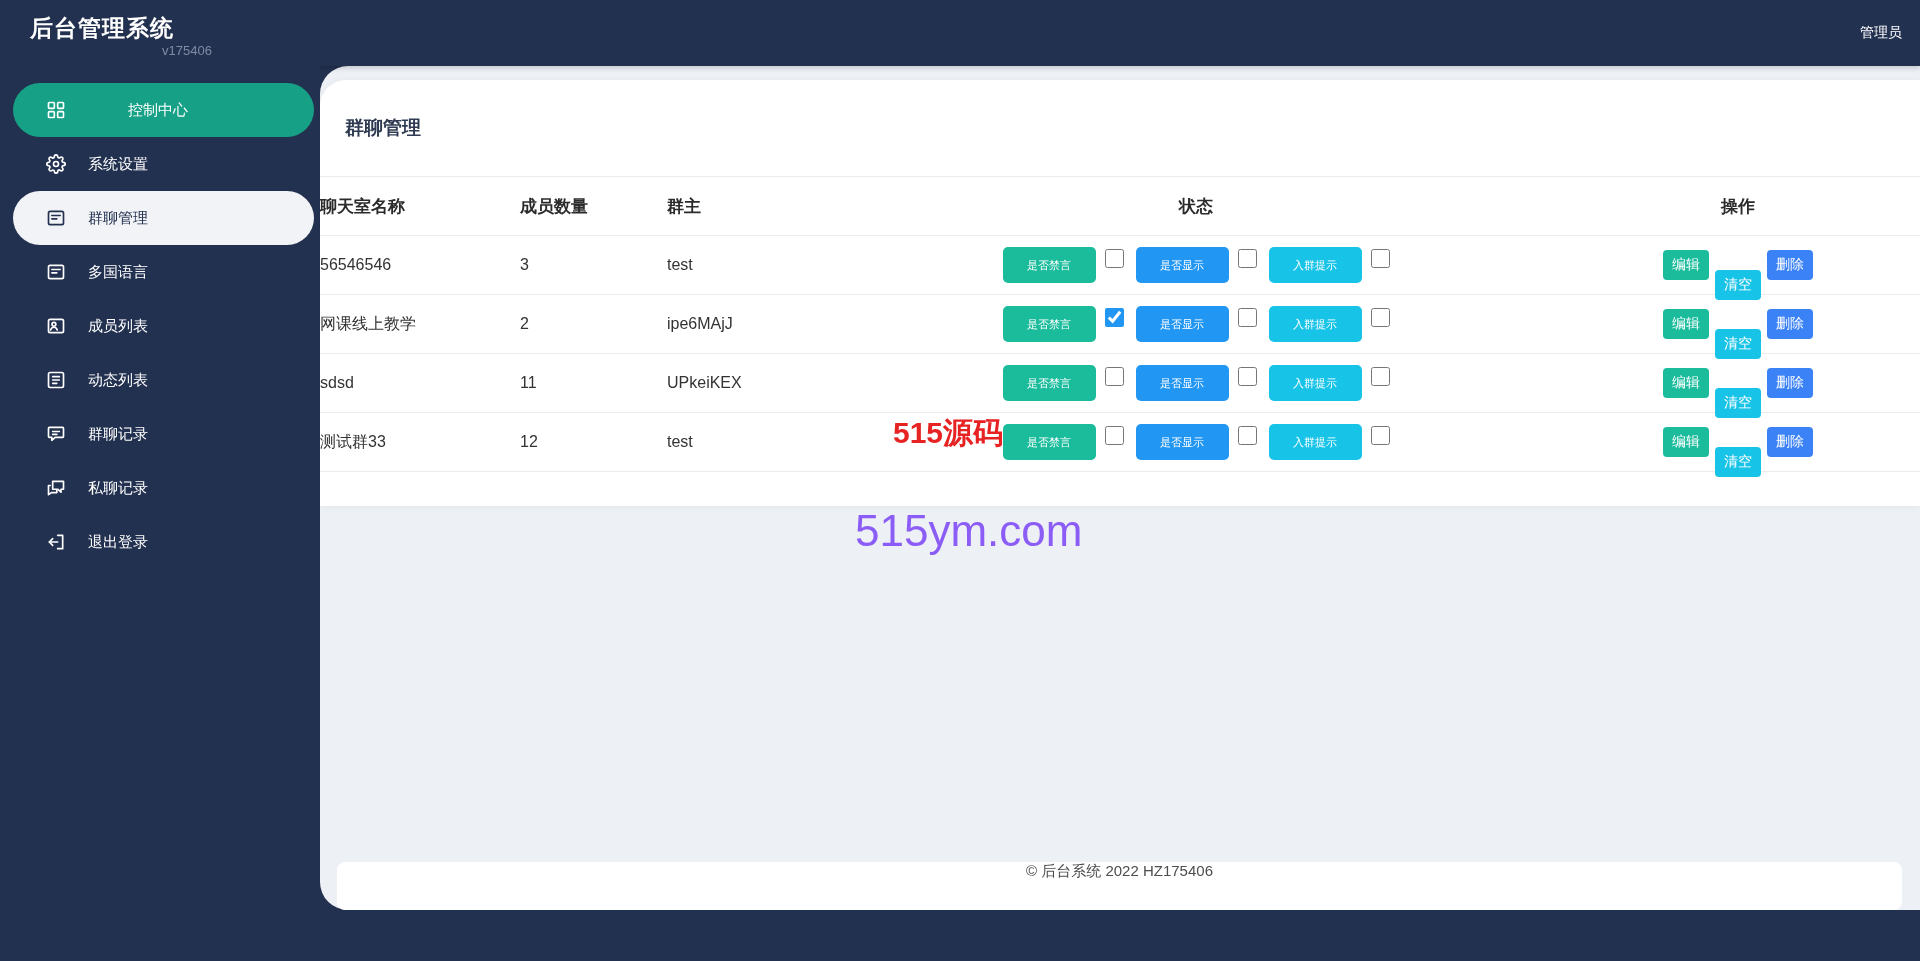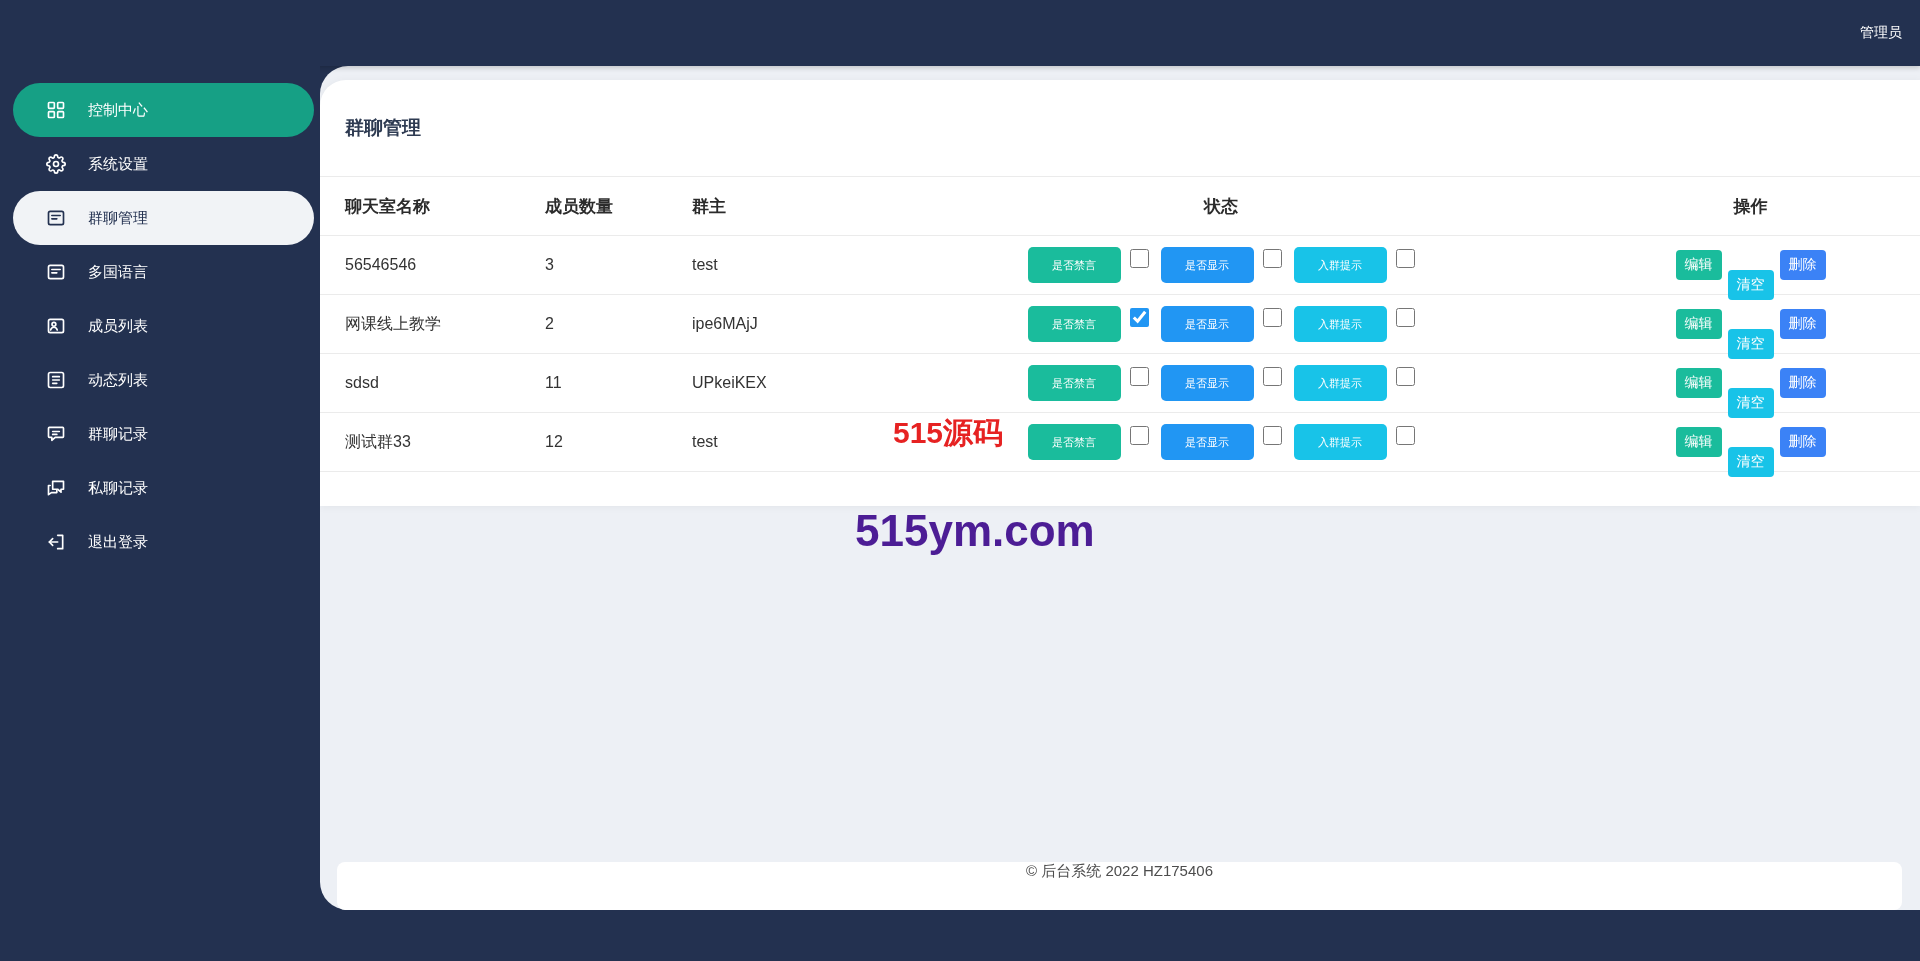--- a/index.html
+++ b/index.html
@@ -34,40 +34,40 @@
   .logo-version { display:block; margin:-1px 0 0 132px; font-size:13px; color:#7f8ba3; }
   .menu { position:absolute; top:83px; left:0; right:0; }
   .menu-item {
     height:54px; margin:0 6px 0 13px; border-radius:27px;
     display:flex; align-items:center; padding-left:33px;
     color:#fff; font-size:15px; cursor:pointer;
   }
   .menu-item .mi-icon { width:20px; height:20px; display:flex; align-items:center; justify-content:center; }
   .menu-item .mi-icon svg { width:20px; height:20px; }
   .menu-item .mi-label { margin-left:22px; }
-  .menu-item.active-teal { background:#16a085; }
+  .menu-item.active-teal { background:#16a085;gap:40px; }
   .menu-item.selected { background:#f1f3f6; color:#233150; }
 
   
   .main {
     position:absolute; left:320px; top:66px; width:1600px; height:844px;
     background:#edf0f5; border-radius:28px 0 0 28px; z-index:1;
   }
   .panel {
     position:absolute; left:0; top:14px; width:1600px; height:426px;
     background:#fff; border-radius:26px 0 0 0;
     box-shadow:0 1px 8px rgba(0,0,0,.05);
   }
   .panel-title {
     height:97px; display:flex; align-items:center; padding-left:25px;
     font-size:19px; font-weight:bold; color:#2e3b52;
     border-bottom:1px solid #ebebeb;
   }
   .thead, .trow {
-    display:flex; align-items:center; padding-left:25px;
+    display:flex; align-items:center; 
     height:59px; border-bottom:1px solid #ebebeb;
   }
   .thead { font-weight:bold; font-size:17px; color:#2b2b2b; }
   .trow { font-size:16px; color:#333; }
   .c-name { width:200px; }
   .c-members { width:147px; }
   .c-owner { width:313px; }
   .c-status { width:432px; display:flex; align-items:center; justify-content:center; }
   .c-actions { flex:1; display:flex; align-items:center; justify-content:center; padding-left:144px; }
 
@@ -93,39 +93,43 @@
   .btn-clear { background:#18c3e8;margin-top:40px; }
   .btn-delete { background:#3b82f6; }
 
   
   .wm1 {
     position:absolute; left:573px; top:347px; z-index:6;
     font-size:30px; font-weight:bold; color:#e62222; white-space:nowrap;
   }
   .wm2 {
     position:absolute; left:535px; top:440px; z-index:6;
-    font-size:44px; font-weight:bold; color:#4c1d95; white-space:nowrap;
+    font-size:44px; font-weight:normal; color:#8b5cf6; white-space:nowrap;
   }
 
   
   .footer-card {
     position:absolute; left:17px; right:18px; top:796px; height:48px;
     background:#fff; border-radius:8px;
     display:flex; justify-content:center;
     font-size:15px; color:#4d4d4d;
   }
 </style>
 </head>
 <body>
 
 <header class="topbar">
   <span class="admin-label">管理员</span>
 </header>
 
 <aside class="sidebar">
+  <div class="logo">
+    <span class="logo-title">后台管理系统</span>
+    <span class="logo-version">v175406</span>
+  </div>
   <nav class="menu" id="menu">
   <div class="menu-item active-teal">
     <span class="mi-icon">
           <svg viewBox="0 0 24 24" fill="none" stroke="currentColor" stroke-width="2" stroke-linecap="round" stroke-linejoin="round">
             <rect x="3" y="3" width="7" height="7" rx="1"></rect>
             <rect x="14" y="3" width="7" height="7" rx="1"></rect>
             <rect x="3" y="14" width="7" height="7" rx="1"></rect>
             <rect x="14" y="14" width="7" height="7" rx="1"></rect>
           </svg>
         </span>

